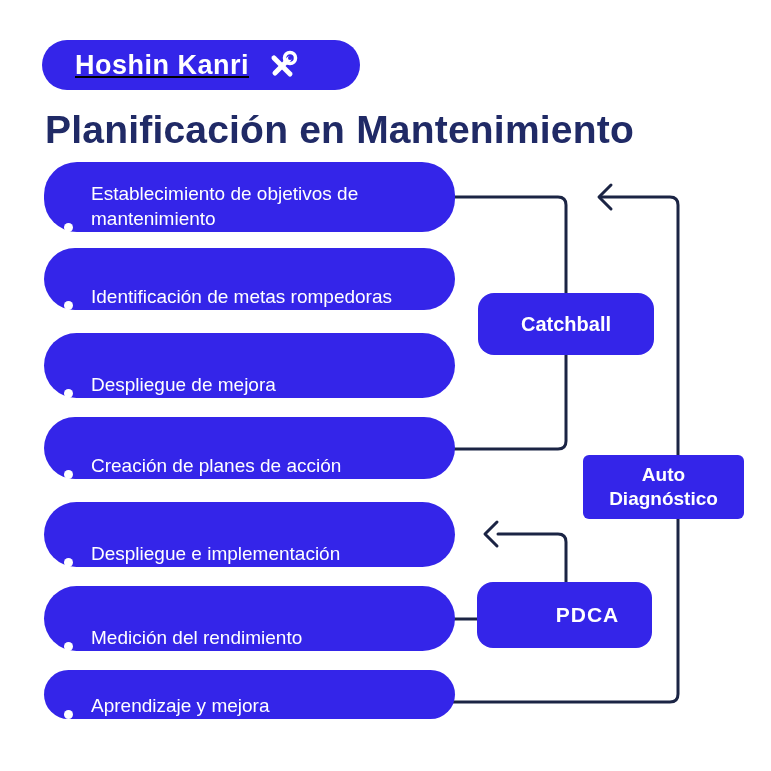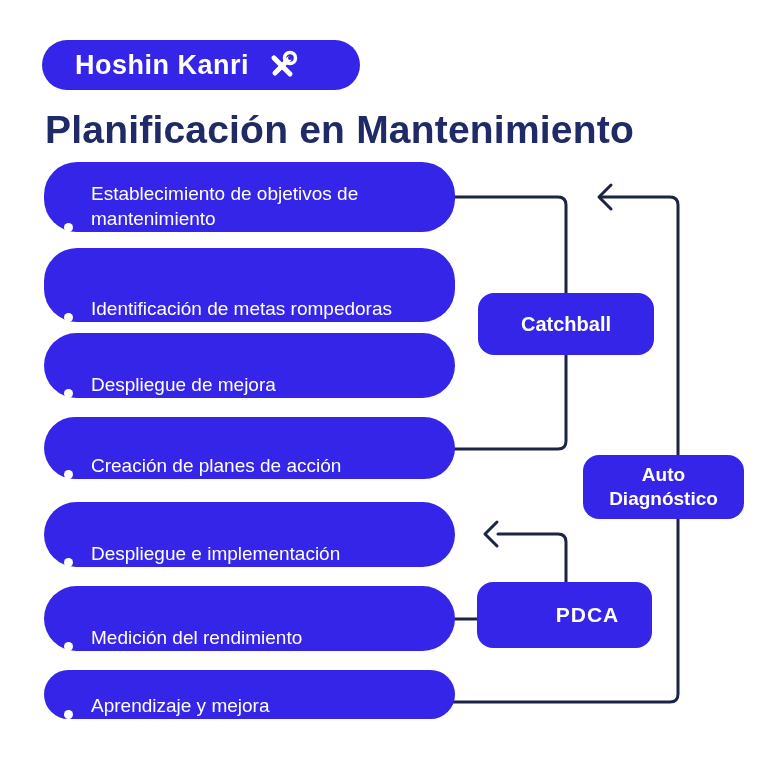--- a/index.html
+++ b/index.html
@@ -25,20 +25,21 @@
     position: absolute;
     left: 42px; top: 40px;
     width: 318px; height: 50px;
     background: #3425e9;
     border-radius: 26px;
     display: flex;
     align-items: center;
     padding: 0;
     box-sizing: border-box;
     z-index: 2;
+    text-decoration: underline;
   }
   .badge-label {
     color: #ffffff;
     font-size: 27px;
     font-weight: 600;
     margin-left: 33px;
     letter-spacing: 0.5px;
     white-space: nowrap;
   }
   .badge-icon {
@@ -91,21 +92,21 @@
     display: flex;
     align-items: center;
     justify-content: center;
     text-align: center;
     color: #ffffff;
     font-weight: 700;
     box-sizing: border-box;
     z-index: 2;
   }
   #box-catchball { left: 478px; top: 293px; width: 176px; height: 62px; font-size: 20px; }
-  #box-auto      { left: 583px; top: 455px; width: 161px; height: 64px; font-size: 19px; line-height: 1.25; }
+  #box-auto      { left: 583px; top: 455px; width: 161px; height: 64px; font-size: 19px; line-height: 1.25; border-radius: 6px; }
   #box-pdca      { left: 477px; top: 582px; width: 175px; height: 66px; font-size: 21px; letter-spacing: 1px; padding-left: 46px; }
 </style>
 </head>
 <body>
 
 <div class="canvas">
 
   <svg class="connector-layer" viewBox="0 0 771 771" xmlns="http://www.w3.org/2000/svg">
     <g fill="none" stroke="#1b2444" stroke-width="3" stroke-linecap="round" stroke-linejoin="round">
 
@@ -134,21 +135,21 @@
       </svg>
     </span>
   </div>
 
   <div class="page-title">Planificación en Mantenimiento</div>
 
   <div class="step-pill" style="top:162px;height:70px;">
     <span class="step-bullet"></span>
     <span class="step-label">Establecimiento de objetivos de mantenimiento</span>
   </div>
-  <div class="step-pill" style="top:248px;height:74px;">
+  <div class="step-pill" style="top:248px;height:62px;">
     <span class="step-bullet"></span>
     <span class="step-label">Identificación de metas rompedoras</span>
   </div>
   <div class="step-pill" style="top:333px;height:65px;">
     <span class="step-bullet"></span>
     <span class="step-label">Despliegue de mejora</span>
   </div>
   <div class="step-pill" style="top:417px;height:62px;">
     <span class="step-bullet"></span>
     <span class="step-label">Creación de planes de acción</span>

